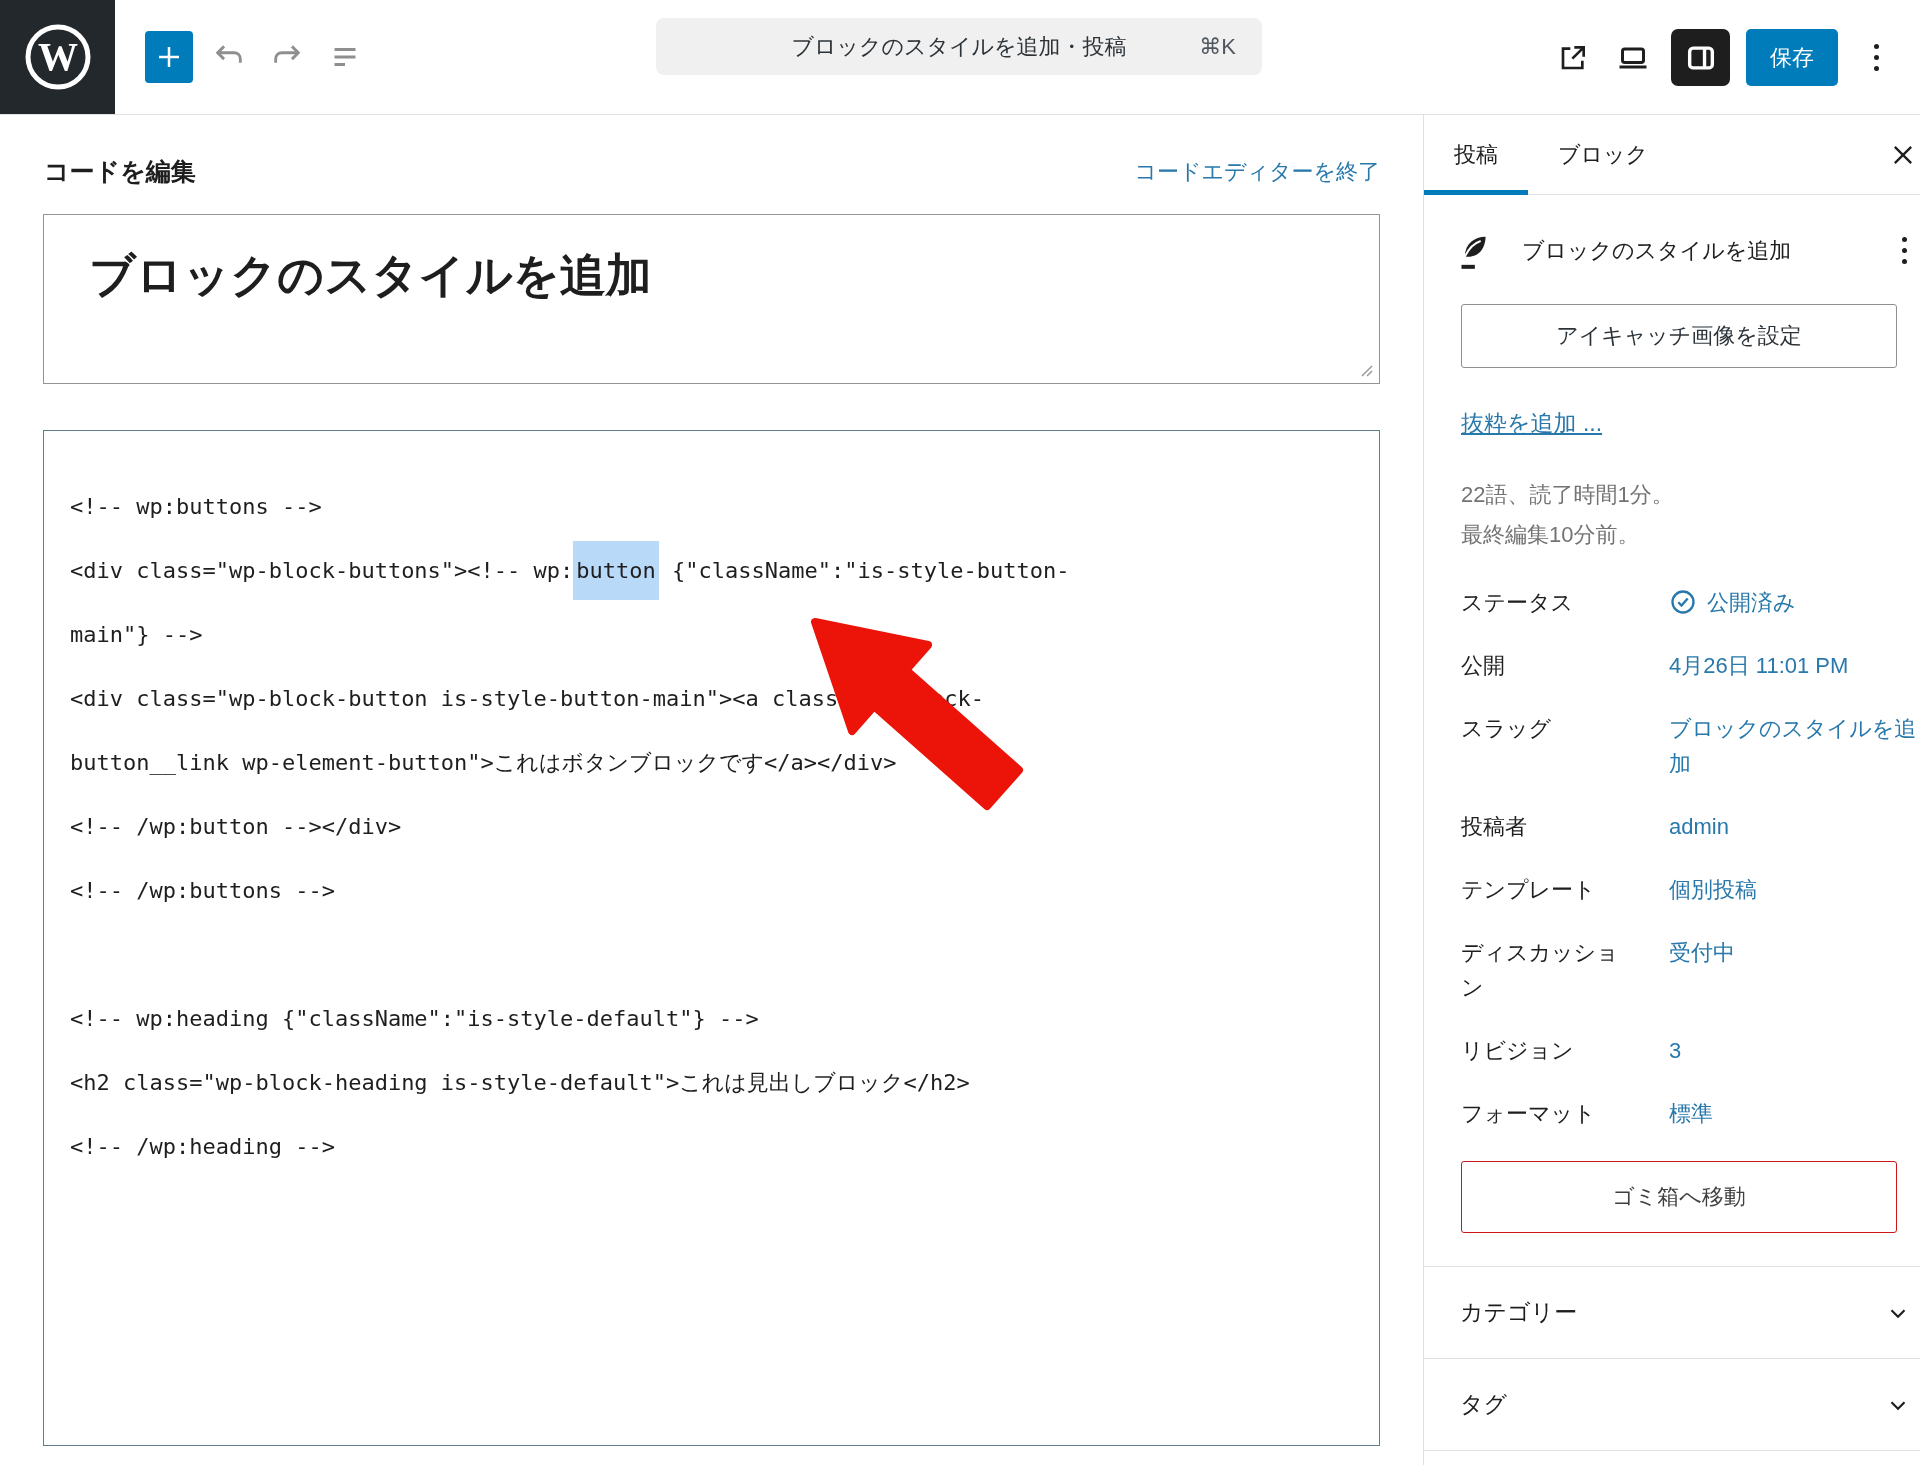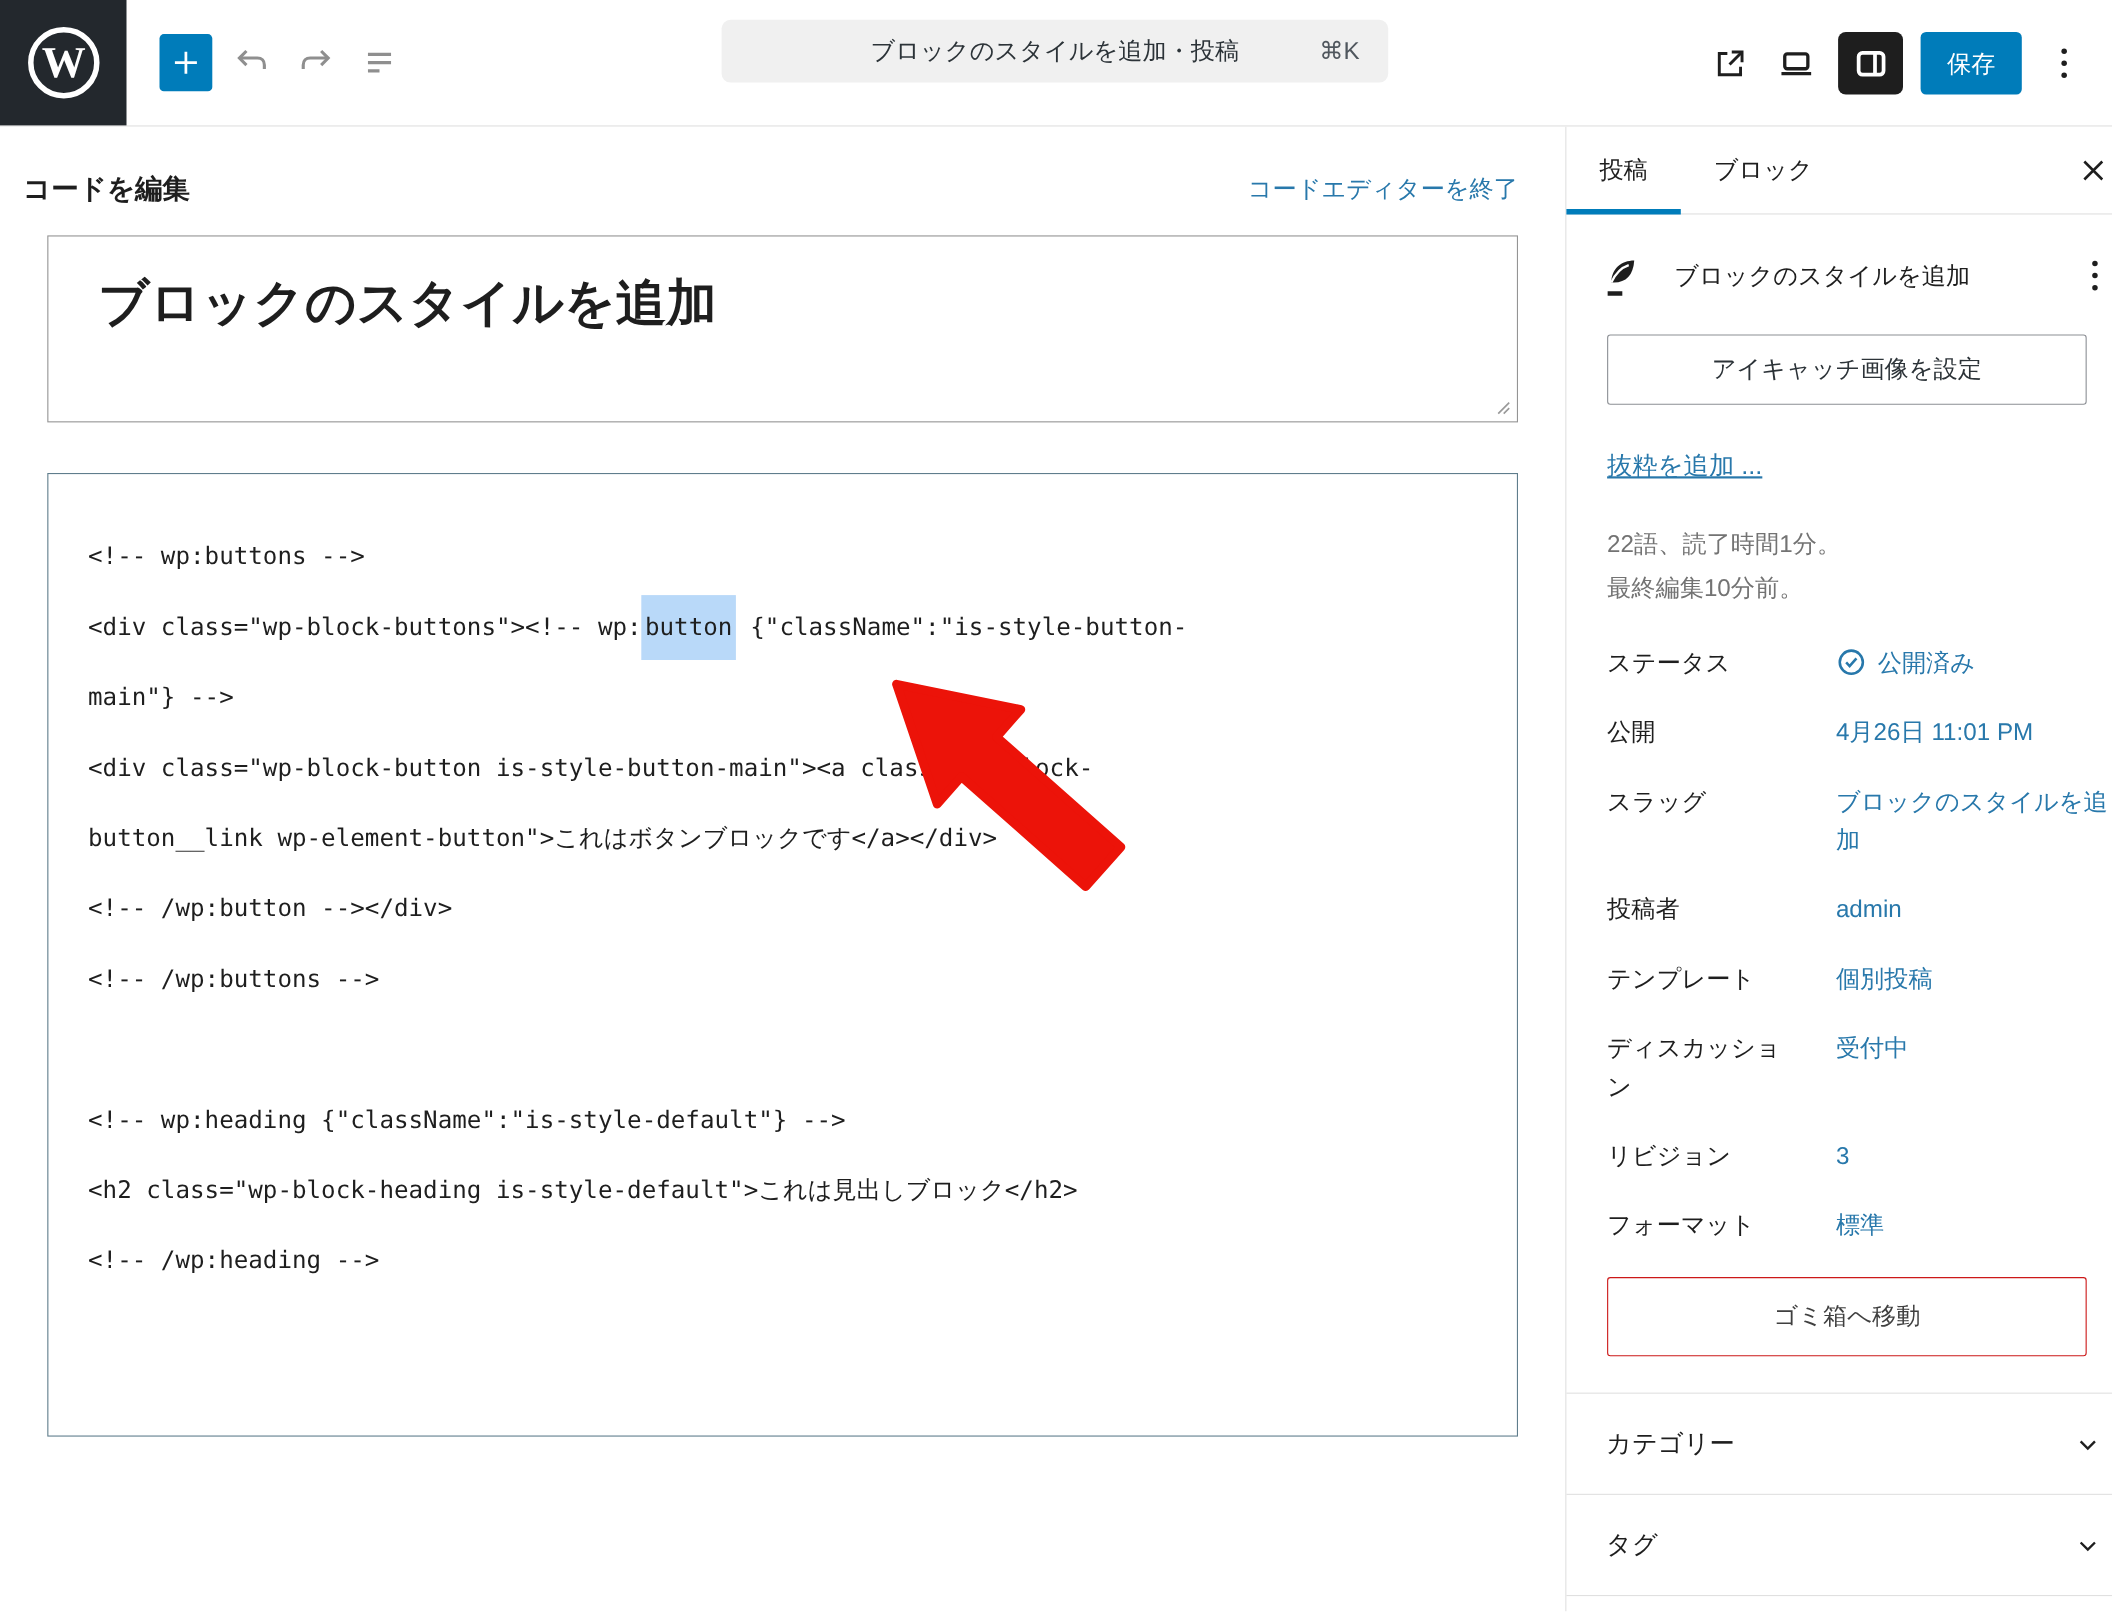--- a/index.html
+++ b/index.html
@@ -27,31 +27,31 @@
   .save-btn { width:92px; height:57px; background:#007cba; color:#fff; border:none; border-radius:5px;
     font-size:22px; cursor:pointer; font-family:inherit; }
   .kebab-v { display:flex; flex-direction:column; gap:6px; align-items:center; }
   .kebab-v i { width:5px; height:5px; border-radius:50%; background:#1e1e1e; }
 
   
   .workspace { display:flex; height:1350px; }
   .editor-main { flex:1 1 auto; position:relative; }
 
   .code-bar { display:flex; align-items:center; justify-content:space-between;
-    margin:40px 43px 0 21px;text-align:right; }
+    margin:40px 43px 0 44px;text-align:right; }
   .code-bar h1 { font-size:25px; font-weight:700; color:#1e1e1e; }
   .exit-code-link { font-size:22px; color:#2878ab; text-decoration:none; cursor:pointer; }
 
   .title-box { position:relative; margin:26px 43px 0 43px; width:1337px; height:170px;
     border:1px solid #949494; background:#fff; padding:28px 45px; }
   .title-box .post-title-text { font-size:46px; font-weight:700; color:#1e1e1e; line-height:1.4; }
   .resize-grip { position:absolute; right:6px; bottom:6px; }
 
-  .code-box { position:relative; margin:46px 43px 0 43px; width:1337px; height:876px;
-    border:1px solid #5f7d8c; background:#fff; padding:44px 36px; }
+  .code-box { position:relative; margin:46px 43px 0 43px; width:1337px; height:1016px;
+    border:1px solid #5f7d8c; background:#fff; padding:44px 26px; }
   .code-line { font-family:"DejaVu Sans Mono","Liberation Mono",monospace; font-size:22px;
     line-height:64px; white-space:pre; color:#1e1e1e; }
   .hl { background:#b9d9f9; padding:17px 3px; }
 
   .annot-arrow { position:absolute; left:0; top:0; pointer-events:none; z-index:6; }
 
   
   .sidebar { flex:0 0 503px; border-left:1px solid #e0e0e0; background:#fff; }
   .sb-tabs { position:relative; height:80px; border-bottom:1px solid #e0e0e0;
     display:flex; align-items:stretch; }

